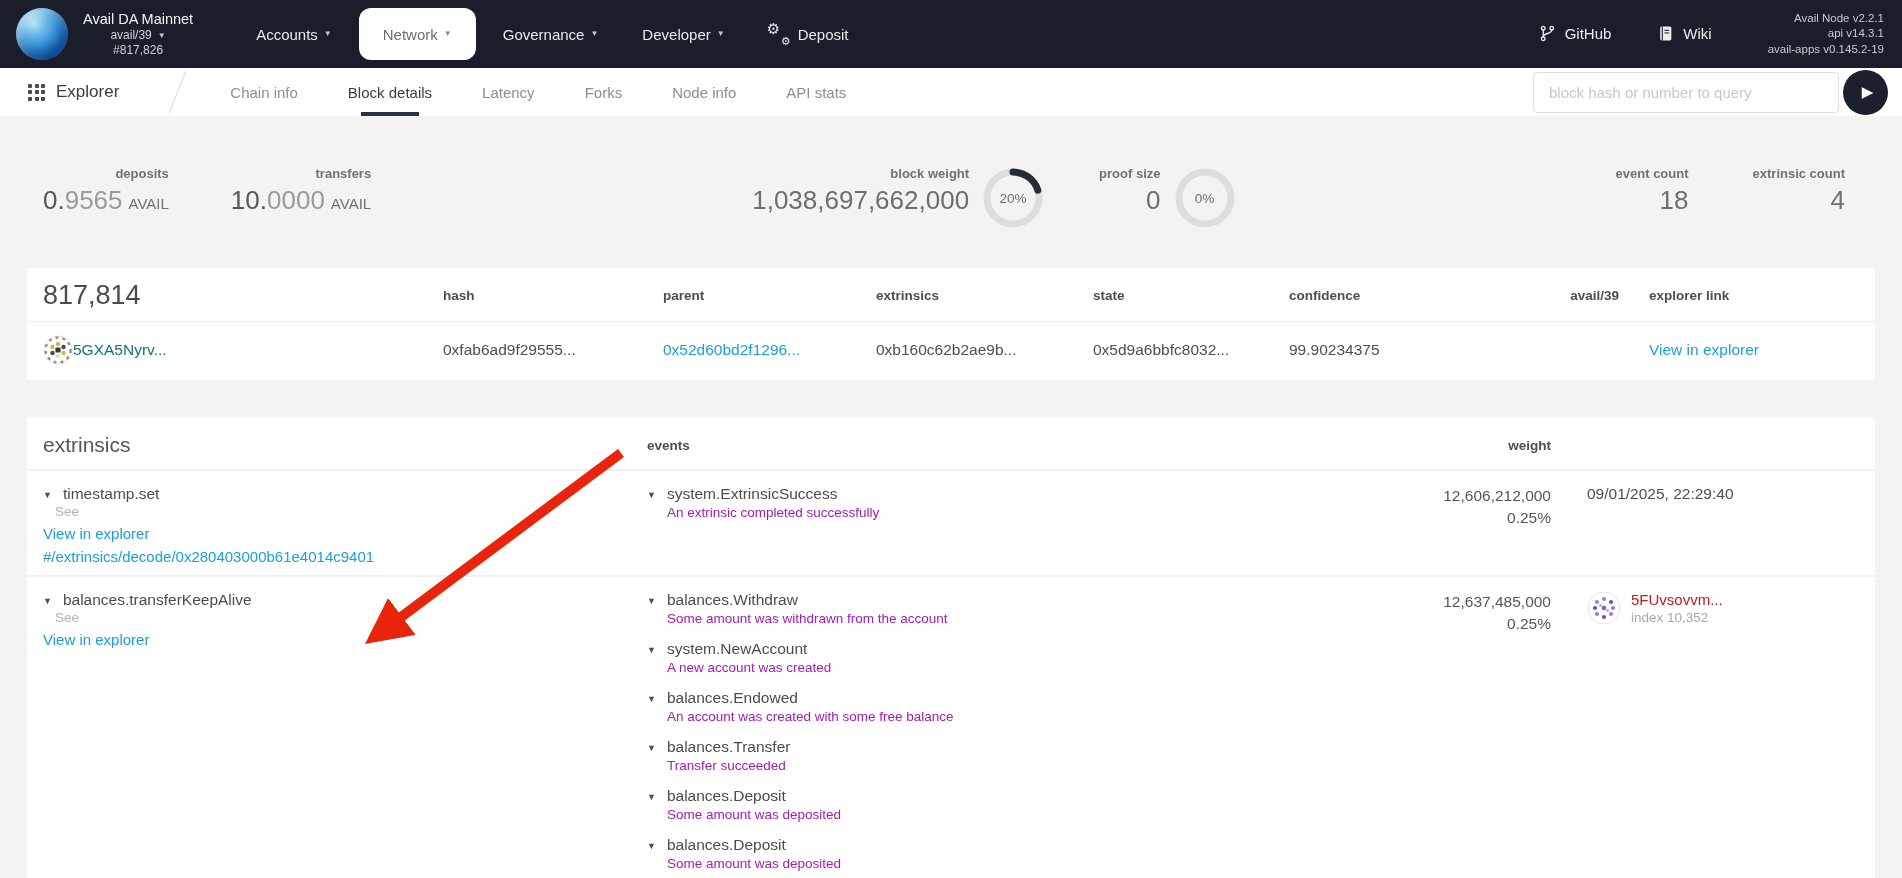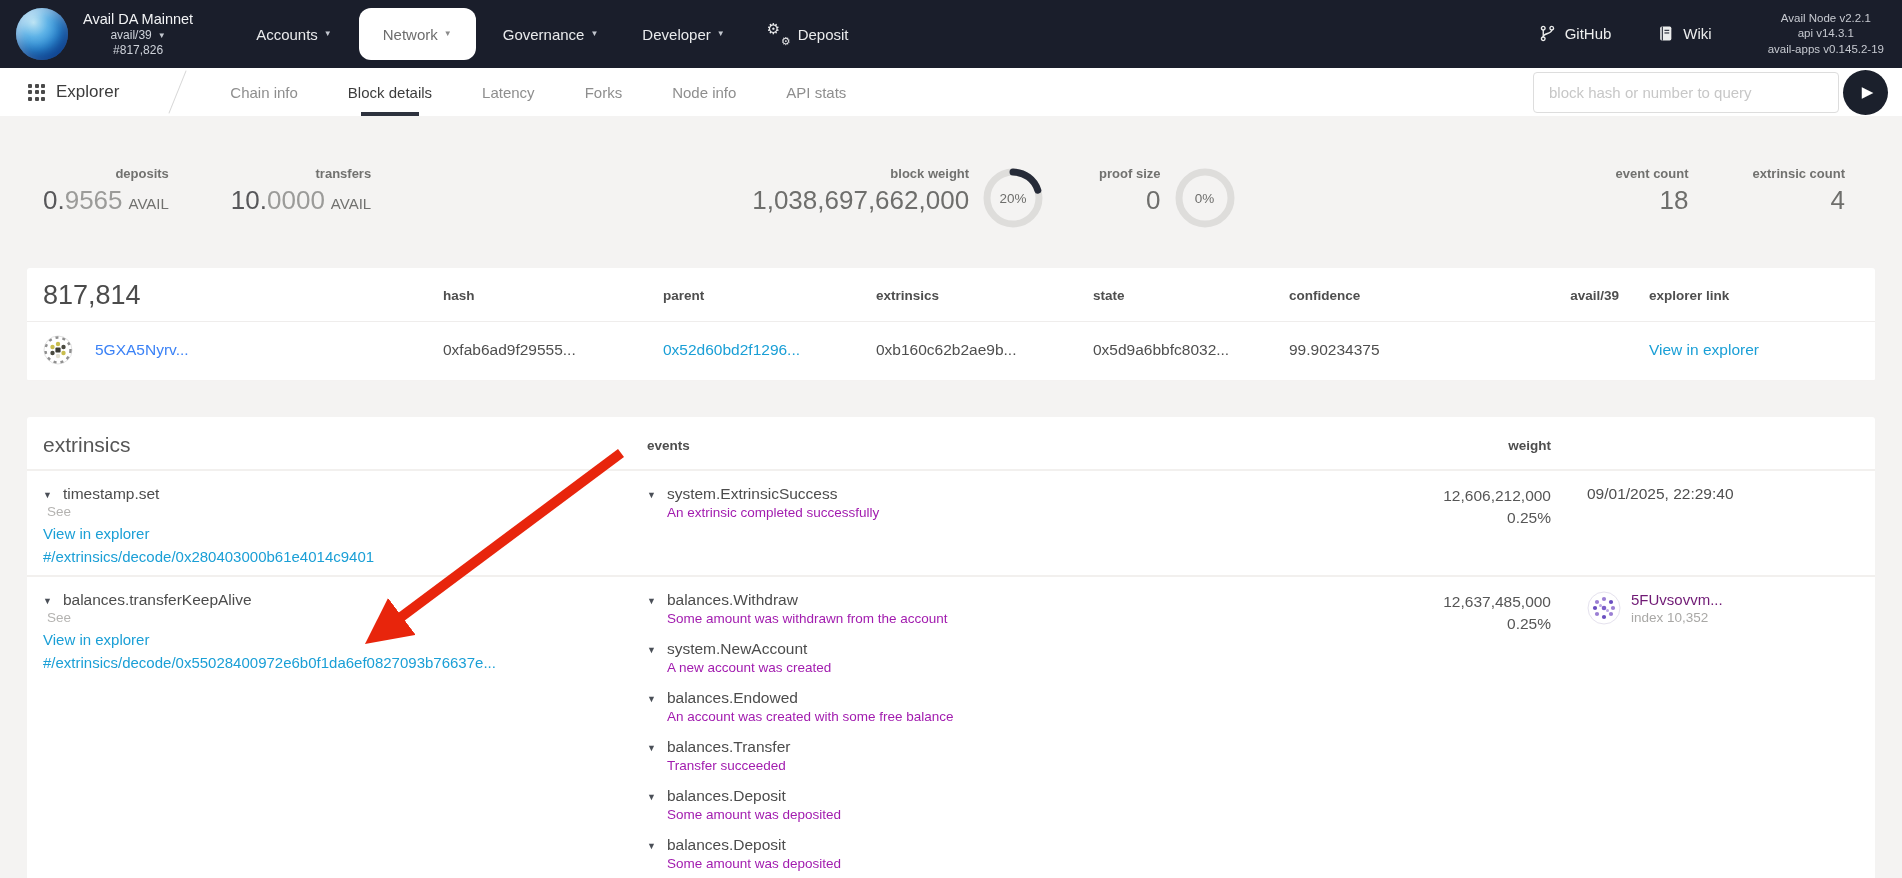--- a/index.html
+++ b/index.html
@@ -18,21 +18,21 @@
   .menu { display:flex; align-items:center; margin-left:46px; gap:10px; }
   .menu-item { display:flex; align-items:center; color:#e9eaec; font-size:15px; padding:12px 17px; cursor:pointer; white-space:nowrap; }
   .menu-item.active { background:#ffffff; color:#6d6d6d; border-radius:12px; height:52px; padding:0 24px; }
   .menu-item.active .caret { color:#8b8b8b; }
   .gear-wrap { position:relative; margin-right:9px; width:20px; height:20px; }
   .gear-main { position:absolute; left:-2px; top:-4px; font-size:15px; color:#e9eaec; }
   .gear-small { position:absolute; right:-2px; bottom:-4px; font-size:11px; color:#e9eaec; }
   .nav-right { margin-left:auto; display:flex; align-items:center; }
   .nav-link { display:flex; align-items:center; gap:9px; color:#eceded; font-size:15px; cursor:pointer; }
   .nav-link + .nav-link { margin-left:46px; }
-  .versions { margin-left:56px; text-align:center; font-size:11.5px; line-height:1.32; color:#c7cad1; }
+  .versions { margin-left:56px; text-align:right; font-size:11.5px; line-height:1.32; color:#c7cad1; }
 
   
   .subnav { height:48px; background:#ffffff; display:flex; align-items:center; padding:0 14px 0 28px; }
   .grid-icon { display:grid; grid-template-columns:repeat(3,4px); grid-gap:2.5px; margin-right:11px; }
   .grid-icon i { width:4px; height:4px; background:#4a4a4a; border-radius:1px; }
   .app-label { font-size:17px; color:#3c3c3c; }
   .diag-sep { width:1px; height:46px; background:#d7d7d7; transform:rotate(22deg); margin:0 52px 0 58px; }
   .tabs { display:flex; align-items:stretch; gap:50px; height:100%; }
   .tab { display:flex; align-items:center; font-size:15px; color:#8e8e8e; cursor:pointer; position:relative; white-space:nowrap; }
   .tab.active { color:#3d3d3d; }
@@ -61,41 +61,41 @@
   
   .card { background:#ffffff; border-radius:3px; }
   .block-card { margin-bottom:36px; }
   .bt-grid { display:grid; grid-template-columns:400px 220px 213px 217px 196px 240px 90px 1fr; padding:0 24px 0 16px; align-items:center; }
   .bt-head { padding-top:12px; padding-bottom:10px; }
   .bt-head .col-h { font-size:13.5px; font-weight:bold; color:#4e4e4e; align-self:end; padding-bottom:8px; }
   .block-number { font-size:27px; color:#4b4b4b; }
   .col-right { text-align:right; }
   .col-pad { padding-left:30px; }
   .bt-row { border-top:1px solid #efedec; border-bottom:1px solid #f4f2f1; padding-top:13px; padding-bottom:15px; font-size:15.5px; color:#4f4f4f; }
-  .author-cell { display:flex; align-items:center; gap:22px; color:#3b82f6; }
+  .author-cell { display:flex; align-items:center; gap:0; color:#0f766e; }
   a.blue, .blue { color:#1a9fd6; text-decoration:none; cursor:pointer; }
 
   
   .ext-grid { display:grid; grid-template-columns:604px 1fr 200px 300px; padding:0 24px 0 16px; }
   .ext-head { padding-top:16px; padding-bottom:12px; align-items:end; }
   .ext-title { font-size:21px; color:#565656; }
   .ext-col-h { font-size:13.5px; font-weight:bold; color:#4e4e4e; padding-bottom:4px; }
   .ext-row { border-top:2px solid #f2f0ee; padding-top:14px; padding-bottom:10px; }
   .tgl { font-size:9px; color:#4a4f57; cursor:pointer; padding-top:5px; flex:0 0 auto; }
   .method-line { display:flex; gap:11px; align-items:flex-start; }
   .method { font-size:15.5px; color:#4c4c4c; }
-  .see { font-size:13.5px; color:#b4b3b1; margin-left:4px; margin-top:1px; }
+  .see { font-size:13.5px; color:#b4b3b1; margin-left:12px; margin-top:1px; }
   .xlink { display:block; font-size:15px; margin-top:6px; }
   .event { display:flex; gap:11px; margin-bottom:14px; }
   .event-name { font-size:15.5px; color:#4c4c4c; }
   .event-desc { font-size:13.5px; color:#a21caf; margin-top:2px; }
   .weight-cell { text-align:right; font-size:15.5px; color:#565656; line-height:1.45; }
   .meta-cell { padding-left:36px; font-size:15.5px; color:#4f4f4f; }
   .signer { display:flex; gap:10px; align-items:flex-start; }
-  .signer-name { font-size:15px; color:#701a75; }
+  .signer-name { font-size:15px; color:#b91c1c; }
   .signer-index { font-size:13.5px; color:#a9a8a6; margin-top:2px; }
 
   .arrow-overlay { position:absolute; top:0; left:0; width:1902px; height:878px; pointer-events:none; z-index:20; }
 </style>
 </head>
 <body>
 
 <div class="page">
 
   <header class="navbar">
@@ -316,21 +316,20 @@
       </div>
 
       <div class="ext-grid ext-row">
         <div>
           <div class="method-line">
             <span class="tgl">▼</span>
             <span class="method">balances.transferKeepAlive</span>
           </div>
           <div class="see">See</div>
           <a class="blue xlink">View in explorer</a>
-          <a class="blue xlink">#/extrinsics/decode/0x55028400972e6b0f1da6ef0827093b76637e...</a>
         </div>
         <div>
           <div class="event">
             <span class="tgl">▼</span>
             <div>
               <div class="event-name">balances.Withdraw</div>
               <div class="event-desc">Some amount was withdrawn from the account</div>
             </div>
           </div>
           <div class="event">

